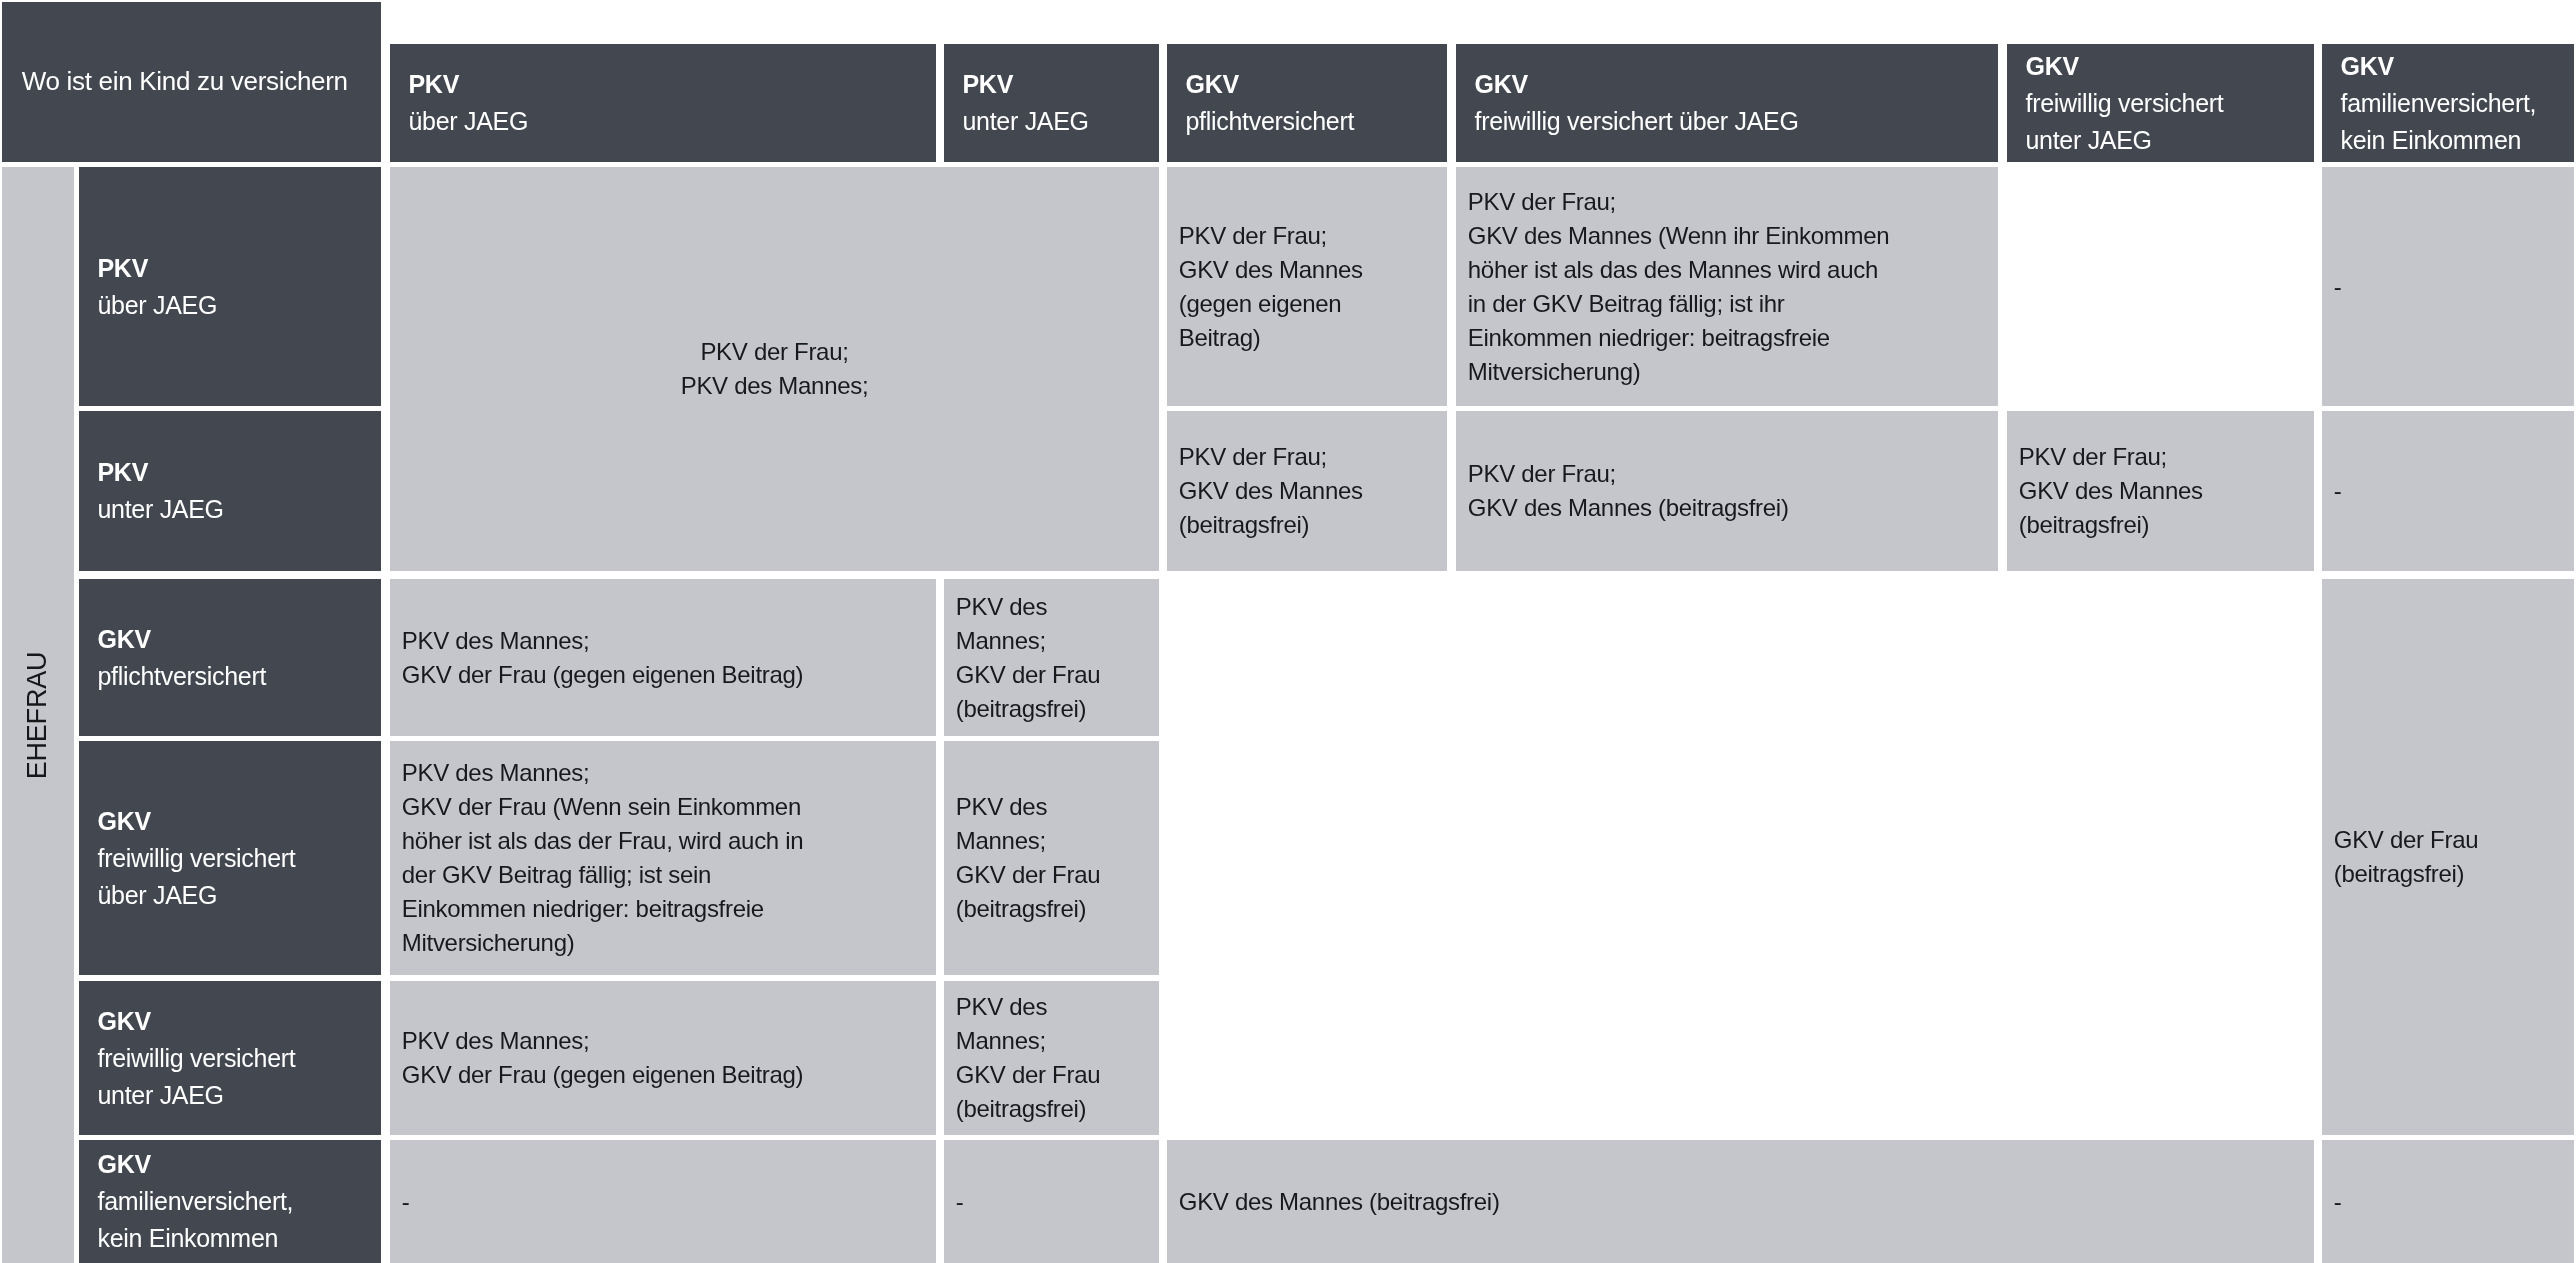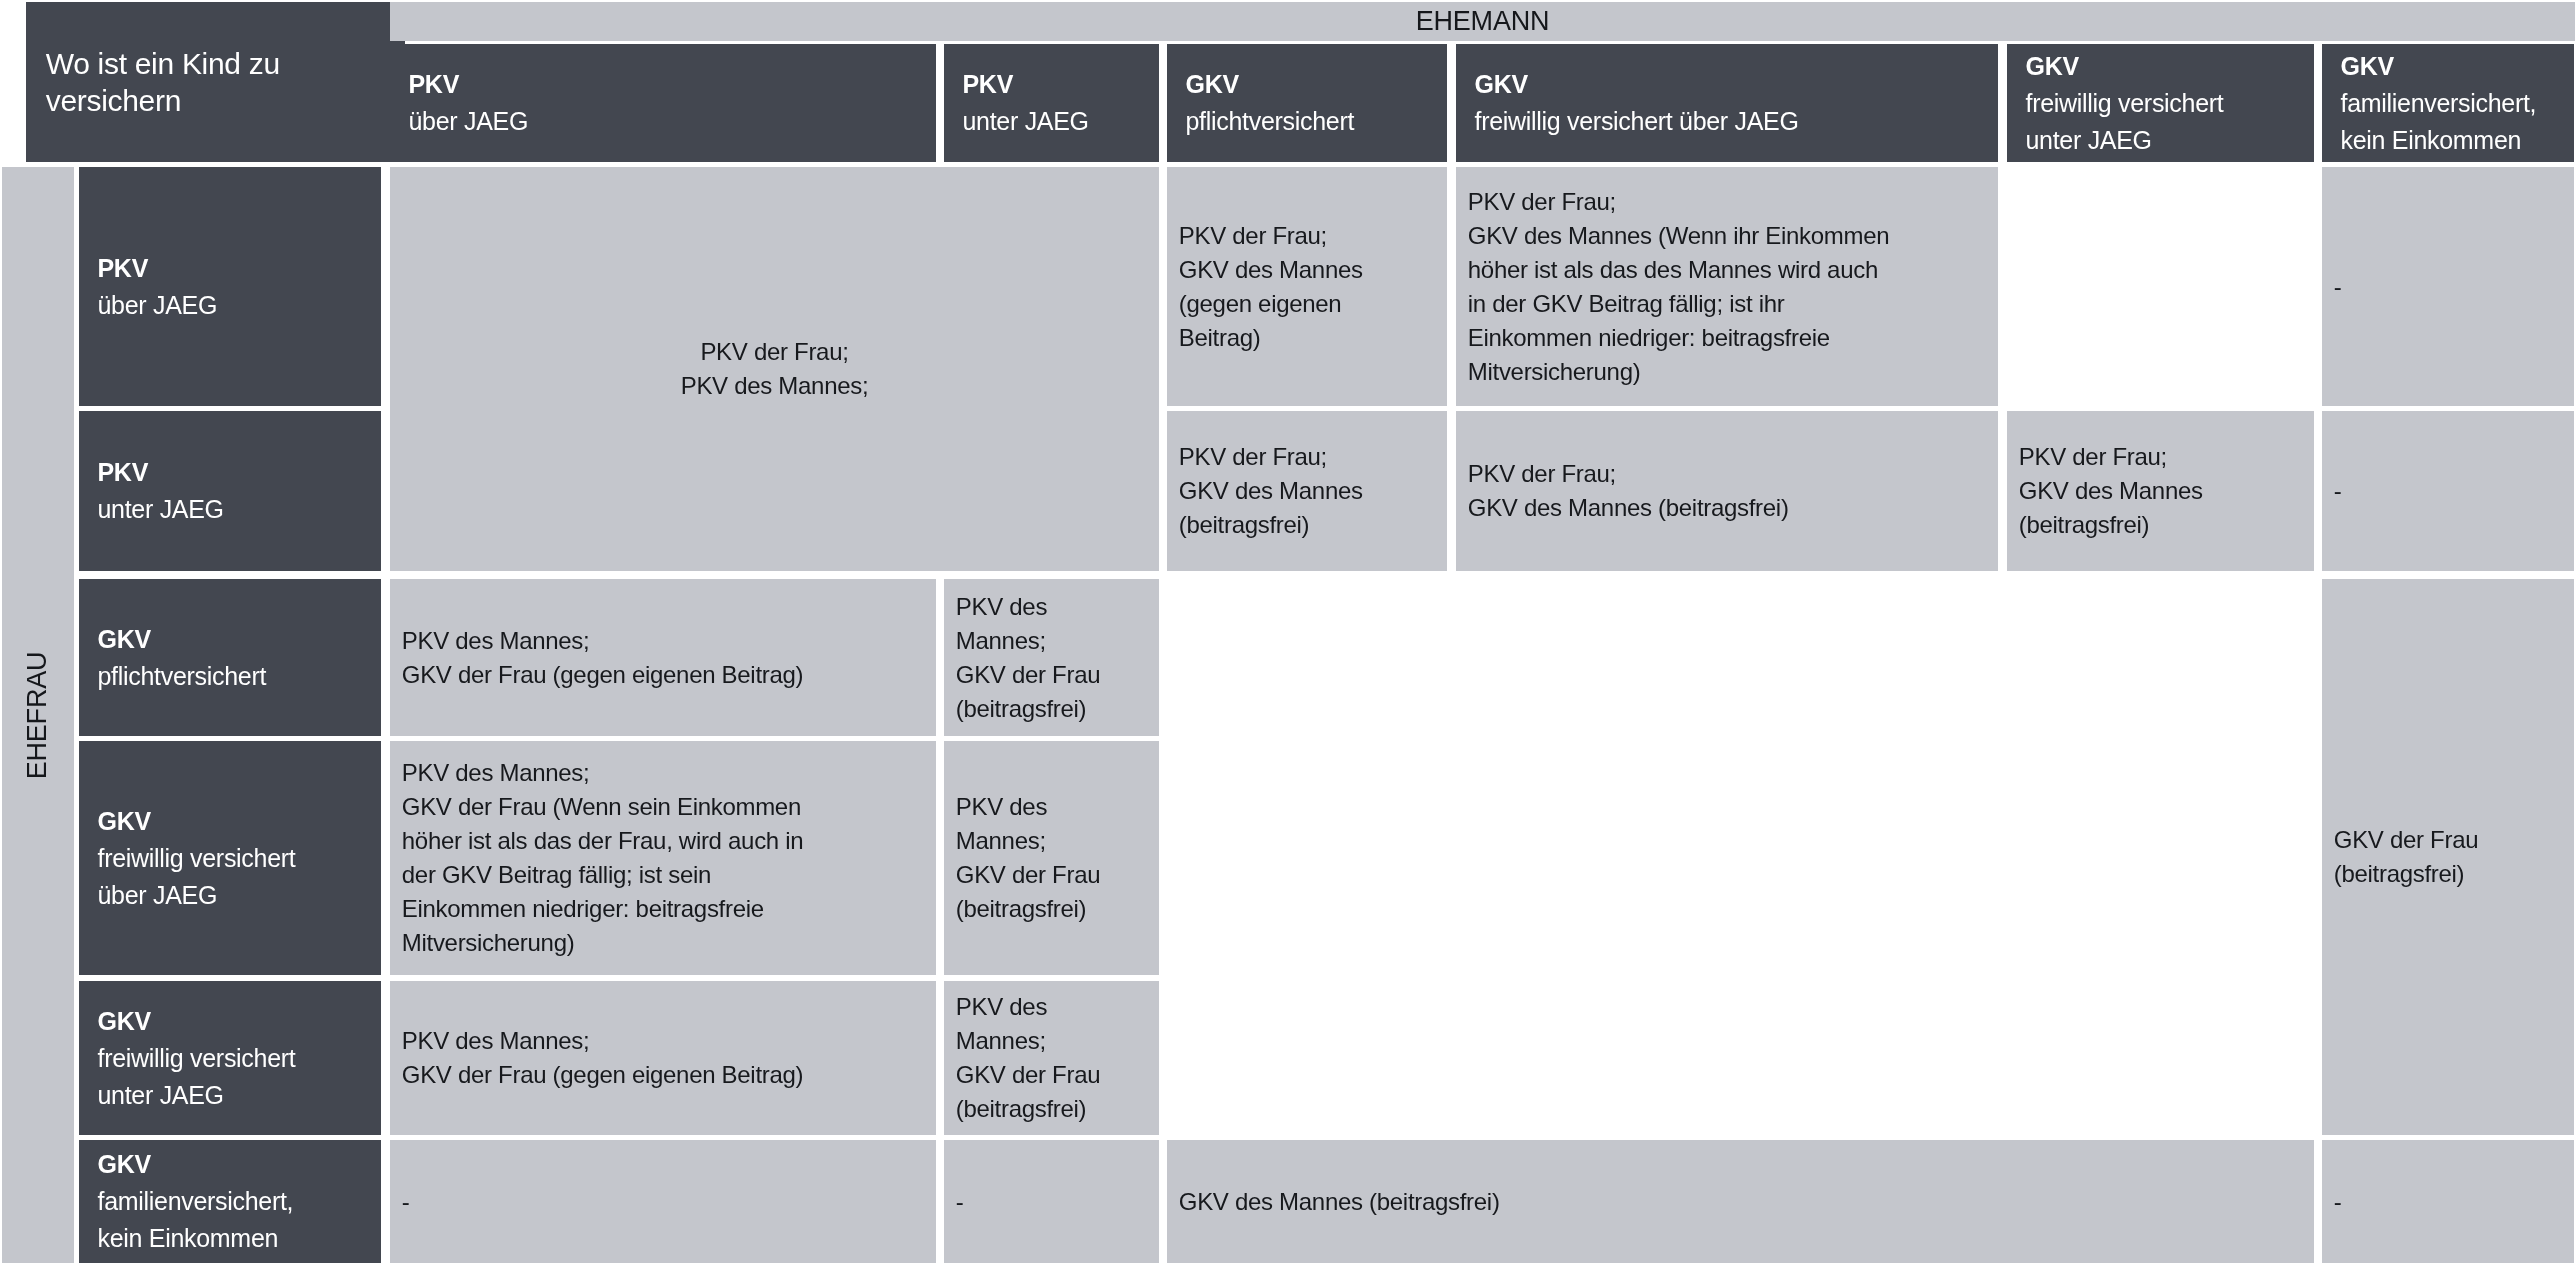--- a/index.html
+++ b/index.html
@@ -29,23 +29,22 @@
     padding:6.7px 11.8px 6.7px 18.5px;
     font-size:25px;line-height:37px;letter-spacing:-0.3px;
     white-space:pre-line;
   }
   .hdr .t{font-weight:bold;}
   .hdr .d{font-weight:normal;}
 
   .title-cell{
     display:flex;flex-direction:column;justify-content:center;
     padding:6.7px 17px 6.7px 20px;
-    font-size:30px;line-height:37px;letter-spacing:-0.3px;
+    font-size:26px;line-height:37px;letter-spacing:-0.3px;
     white-space:pre-line;
-    margin-left:24px;
   }
 
   .band{
     display:flex;align-items:center;justify-content:center;
     font-size:27px;letter-spacing:-0.2px;color:#15171b;
   }
   .wife-strip{
     display:flex;align-items:center;justify-content:center;
   }
   .wife-strip span{
@@ -54,21 +53,20 @@
     font-size:27px;letter-spacing:-0.2px;color:#15171b;
   }
 </style>
 </head>
 <body>
 
 <div class="board">
 
   <div class="abs dark title-cell" style="left:1.7px;top:1.7px;width:379px;height:160px;">Wo ist ein Kind zu versichern</div>
 
-  <div class="abs light band" style="left:390px;top:1.7px;width:2185px;height:39px;">EHEMANN</div>
 
   <div class="abs dark hdr" style="left:390px;top:44px;width:546px;height:118px;">
     <span class="t">PKV</span>
     <span class="d">über JAEG</span>
   </div>
   <div class="abs dark hdr" style="left:944px;top:44px;width:215px;height:118px;">
     <span class="t">PKV</span>
     <span class="d">unter JAEG</span>
   </div>
   <div class="abs dark hdr" style="left:1167px;top:44px;width:280px;height:118px;">

